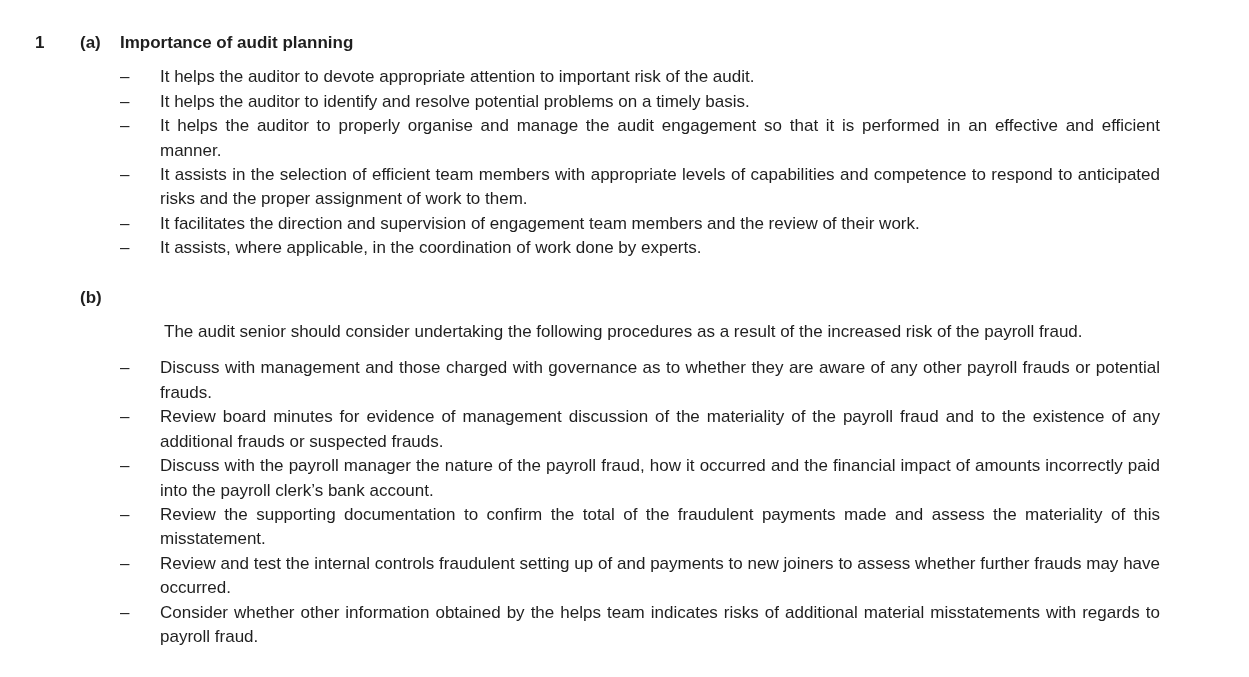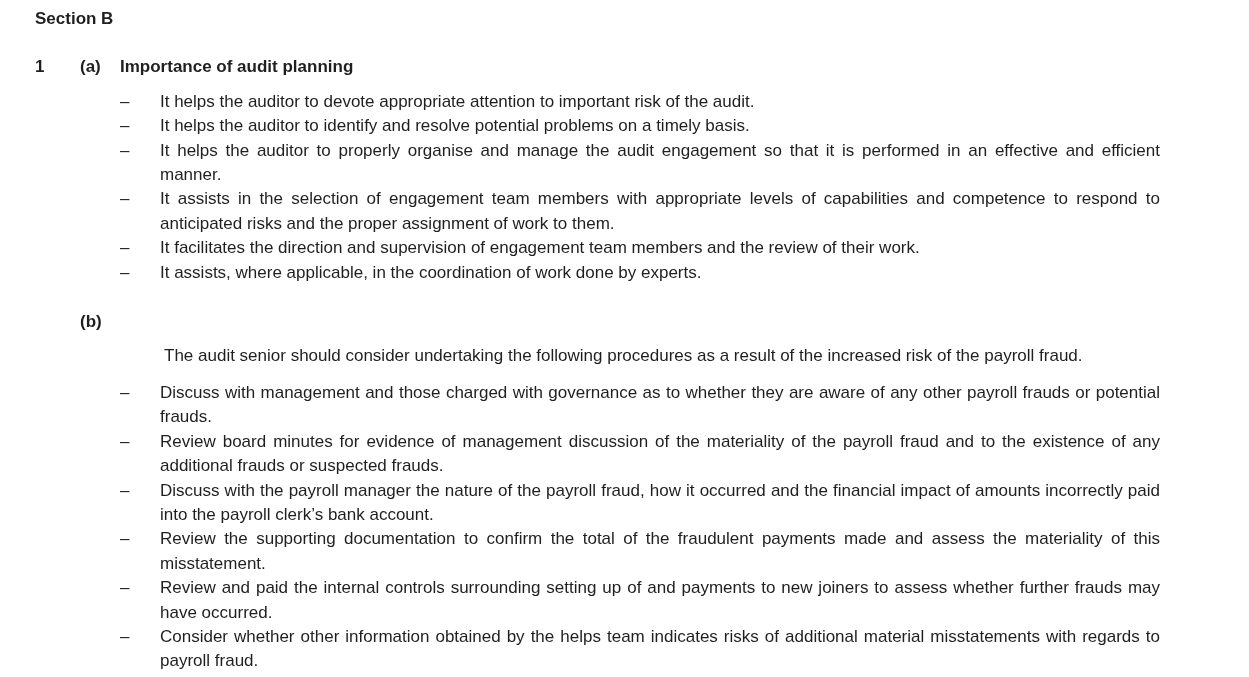--- a/index.html
+++ b/index.html
@@ -56,21 +56,20 @@
     width: 1000px;
     text-align: justify;
     text-justify: inter-word;
   }
 </style>
 </head>
 <body>
 
 <div class="page">
 
-  <div class="section-label">Section B</div>
 
   <div class="question">
     <div class="qnum">1</div>
     <div class="qbody">
 
       <div class="part">
         <div class="part-head">
           <div class="part-label">(a)</div>
           <div class="part-heading">Importance of audit planning</div>
         </div>
@@ -82,21 +81,21 @@
           <div class="bullet">
             <span class="dash">–</span>
             <div class="bullet-text">It helps the auditor to identify and resolve potential problems on a timely basis.</div>
           </div>
           <div class="bullet">
             <span class="dash">–</span>
             <div class="bullet-text">It helps the auditor to properly organise and manage the audit engagement so that it is performed in an effective and efficient manner.</div>
           </div>
           <div class="bullet">
             <span class="dash">–</span>
-            <div class="bullet-text">It assists in the selection of engagement team members with appropriate levels of capabilities and competence to respond to anticipated risks and the proper assignment of work to them.</div>
+            <div class="bullet-text">It assists in the selection of efficient team members with appropriate levels of capabilities and competence to respond to anticipated risks and the proper assignment of work to them.</div>
           </div>
           <div class="bullet">
             <span class="dash">–</span>
             <div class="bullet-text">It facilitates the direction and supervision of engagement team members and the review of their work.</div>
           </div>
           <div class="bullet">
             <span class="dash">–</span>
             <div class="bullet-text">It assists, where applicable, in the coordination of work done by experts.</div>
           </div>
         </div>
@@ -119,21 +118,21 @@
           <div class="bullet">
             <span class="dash">–</span>
             <div class="bullet-text">Discuss with the payroll manager the nature of the payroll fraud, how it occurred and the financial impact of amounts incorrectly paid into the payroll clerk’s bank account.</div>
           </div>
           <div class="bullet">
             <span class="dash">–</span>
             <div class="bullet-text">Review the supporting documentation to confirm the total of the fraudulent payments made and assess the materiality of this misstatement.</div>
           </div>
           <div class="bullet">
             <span class="dash">–</span>
-            <div class="bullet-text">Review and paid the internal controls surrounding setting up of and payments to new joiners to assess whether further frauds may have occurred.</div>
+            <div class="bullet-text">Review and test the internal controls fraudulent setting up of and payments to new joiners to assess whether further frauds may have occurred.</div>
           </div>
           <div class="bullet">
             <span class="dash">–</span>
             <div class="bullet-text">Consider whether other information obtained by the helps team indicates risks of additional material misstatements with regards to payroll fraud.</div>
           </div>
         </div>
       </div>
 
     </div>
   </div>

